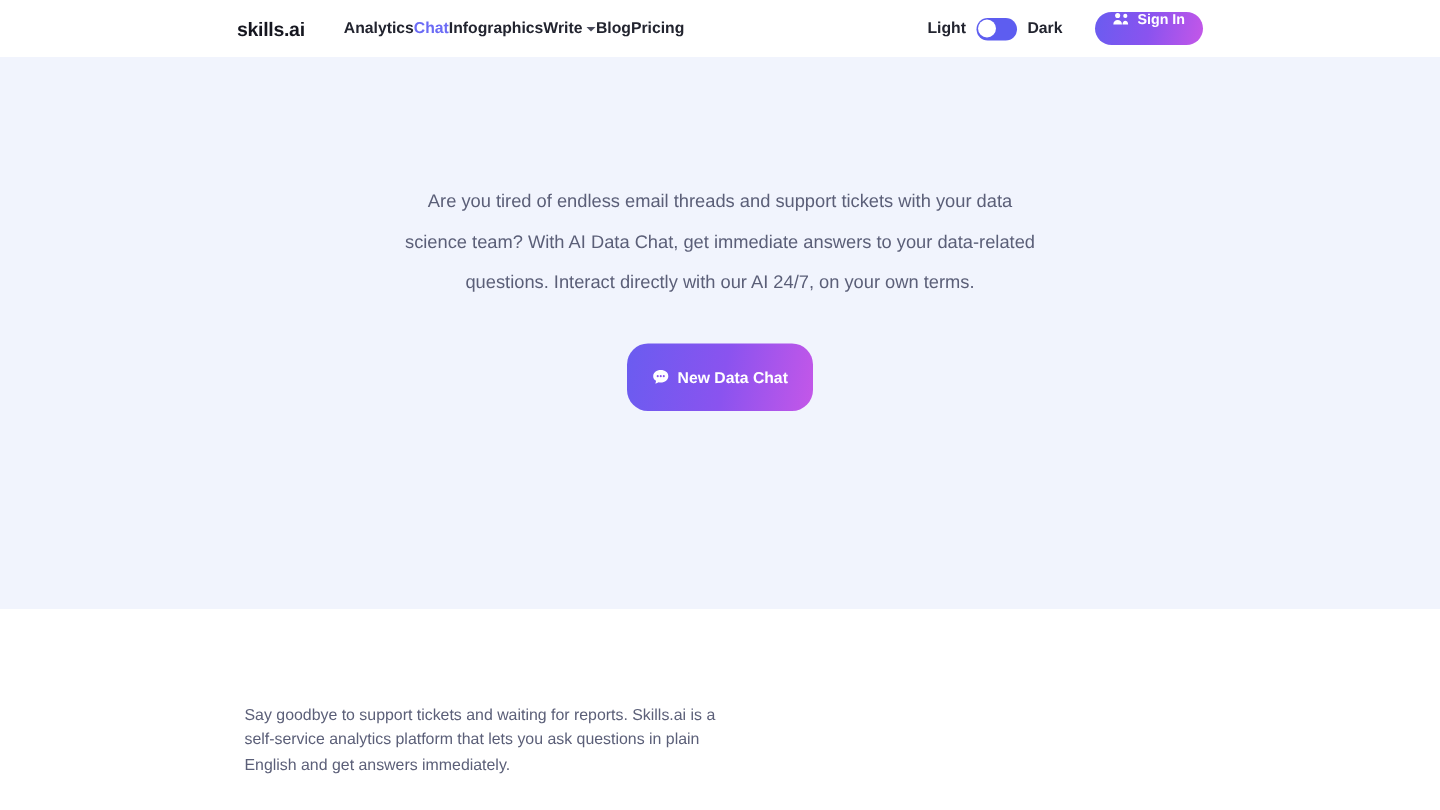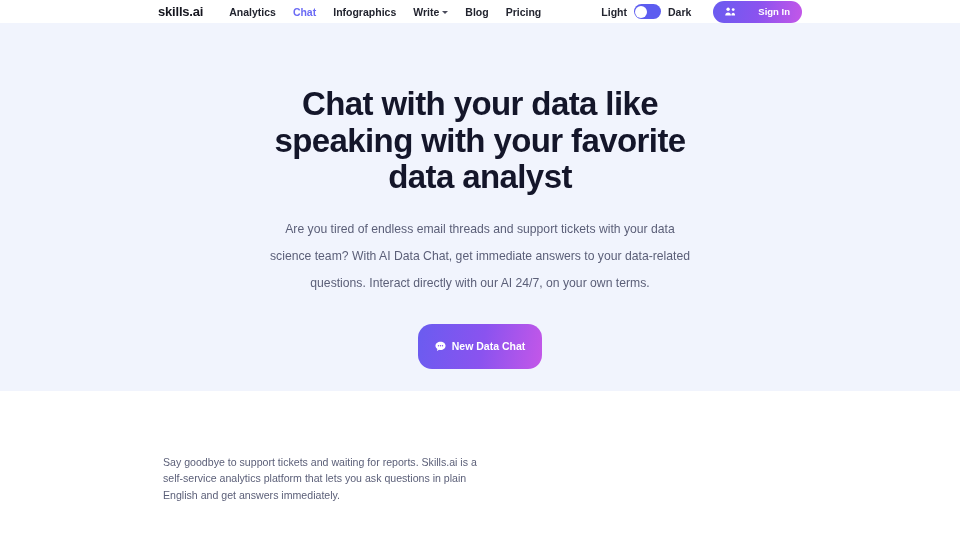--- a/index.html
+++ b/index.html
@@ -6,39 +6,38 @@
   html, body {
     width: 960px; height: 540px;
     overflow: hidden;
     background: #ffffff;
     font-family: "Liberation Sans", sans-serif;
     -webkit-font-smoothing: antialiased;
   }
 
   
   .header {
-    height: 23px;
+    height: 38px;
     background: #ffffff;
     display: flex;
     align-items: center;
     padding: 0 158px;
     position: relative;
     z-index: 5;
   }
   .logo {
     font-size: 13px;
     font-weight: 700;
     color: #15161f;
     letter-spacing: -0.2px;
     white-space: nowrap;
   }
   .nav {
     display: flex;
     align-items: center;
-    gap: 17px;
     margin-left: 26px;
   }
   .nav-link {
     font-size: 10.5px;
     font-weight: 700;
     color: #22242f;
     white-space: nowrap;
     cursor: pointer;
     display: flex;
     align-items: center;
@@ -85,22 +84,22 @@
   .signin-btn {
     margin-left: 22px;
     height: 22px;
     padding: 0 12px;
     border-radius: 12px;
     background: linear-gradient(100deg, #6a5cf0 0%, #8a53ef 50%, #c457e8 100%);
     color: #ffffff;
     font-size: 9.5px;
     font-weight: 700;
     display: flex;
-    align-items: center;
-    gap: 22px;
+    align-items: flex-start;
+    gap: 5px;
     cursor: pointer;
     border: none;
     white-space: nowrap;
   }
   .icon-svg { display: block; }
 
   
   .hero {
     background: #f1f4fd;
     height: 368px;
@@ -211,21 +210,20 @@
           <path d="M0.2 8.4c0-1.9 1.3-3 2.9-3s2.9 1.1 2.9 3z"></path>
           <path d="M6.3 8.4c0-1.6 0.9-2.6 1.9-2.6s1.9 1 1.9 2.6z"></path>
         </svg>
       </span>
       <span>Sign In</span>
     </button>
   </div>
 </div>
 
 <div class="hero">
-  <h1 class="hero-title">Chat with your data like speaking with your favorite data analyst</h1>
   <p class="hero-sub">Are you tired of endless email threads and support tickets with your data science team? With AI Data Chat, get immediate answers to your data-related questions. Interact directly with our AI 24/7, on your own terms.</p>
   <button class="cta-btn">
     <span>
       <svg class="icon-svg" width="11" height="11" viewBox="0 0 12 12" fill="#ffffff">
         <path d="M6 0.8C2.9 0.8 0.5 2.8 0.5 5.2c0 1.4 0.8 2.6 2.1 3.4L2.1 10.8l2.4-1.2c0.5 0.1 1 0.2 1.5 0.2 3.1 0 5.5-2 5.5-4.6S9.1 0.8 6 0.8z"></path>
         <circle cx="3.8" cy="5.2" r="0.75" fill="#8a53ef"></circle>
         <circle cx="6" cy="5.2" r="0.75" fill="#8a53ef"></circle>
         <circle cx="8.2" cy="5.2" r="0.75" fill="#8a53ef"></circle>
       </svg>
     </span>

